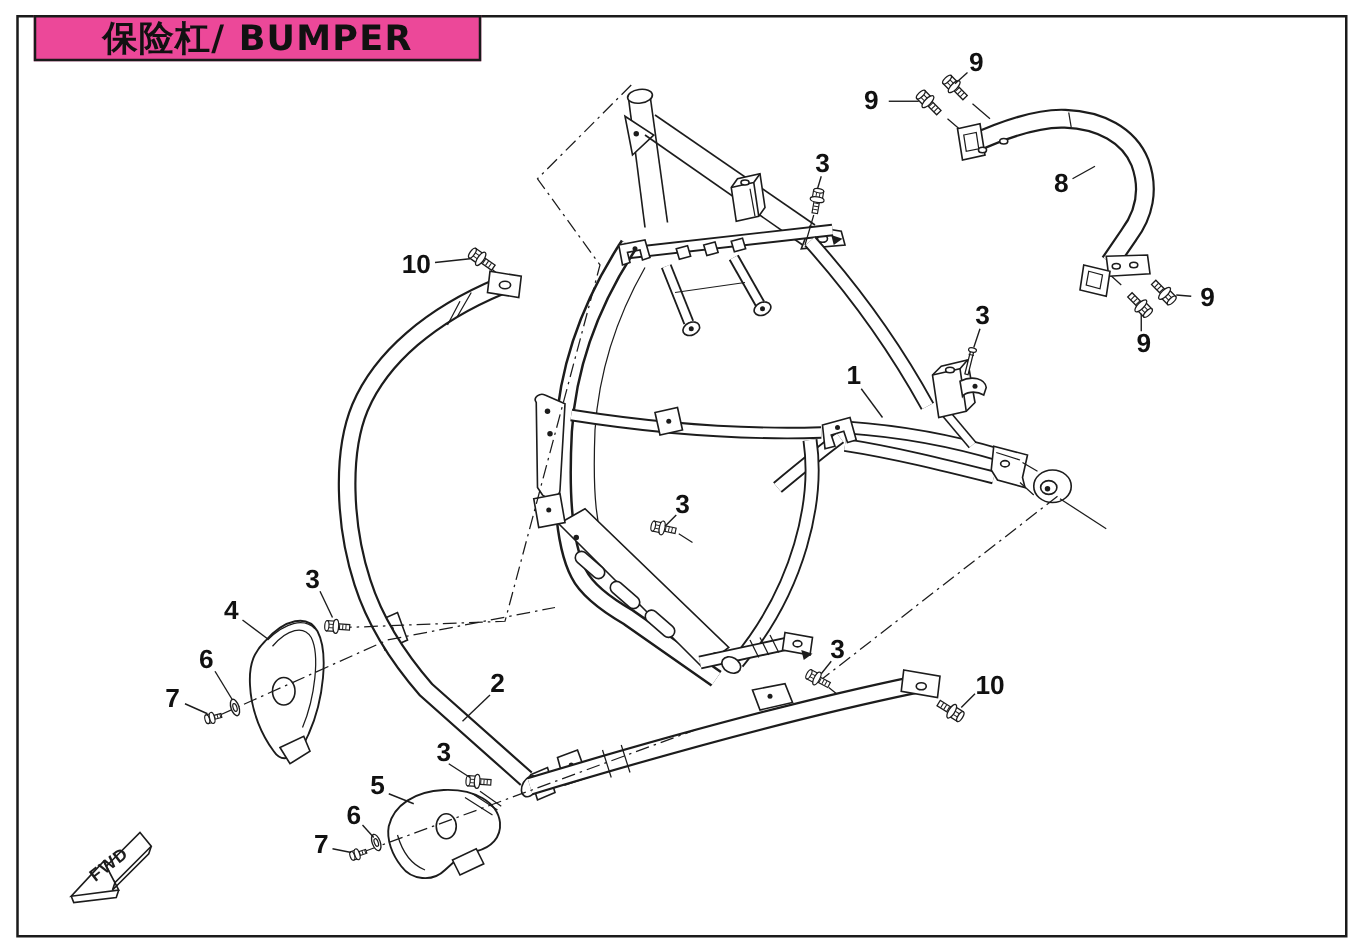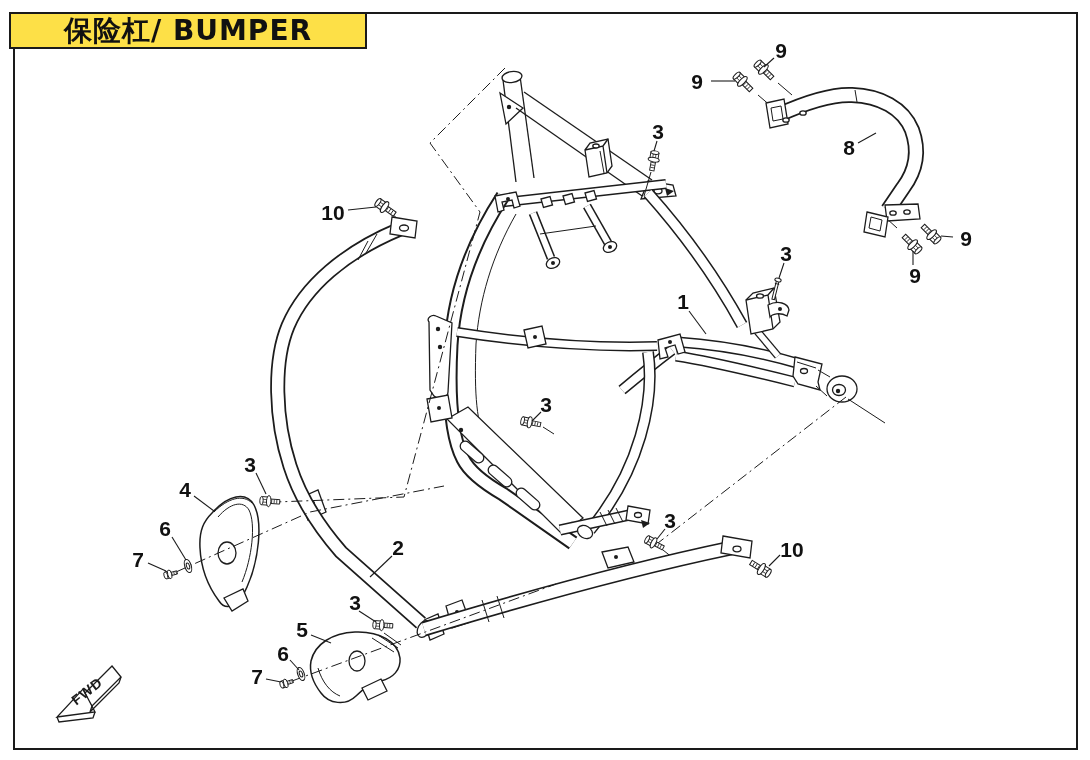--- a/index.html
+++ b/index.html
@@ -1,21 +1,21 @@
 <!DOCTYPE html>
 <html><head>
 <meta charset="utf-8">
 <style>
   html,body{margin:0;padding:0;background:#fff;}
   body{width:1090px;height:760px;position:relative;overflow:hidden;
        font-family:"Liberation Sans","DejaVu Sans",sans-serif;}
   .page-border{position:absolute;left:13px;top:12px;width:1065px;height:738px;
        border:2px solid #1a1a1a;box-sizing:border-box;pointer-events:none;}
-  .title-box{position:absolute;left:9px;top:12px;width:358px;height:37px;
-       border:2px solid #1a1a1a;box-sizing:border-box;background:#fde047;
+  .title-box{position:absolute;left:27px;top:12px;width:358px;height:37px;
+       border:2px solid #1a1a1a;box-sizing:border-box;background:#ec4899;
        display:flex;align-items:center;justify-content:center;}
   .title-box span{font-size:28px;font-weight:bold;color:#111;letter-spacing:1px;
        font-family:"DejaVu Sans","Liberation Sans",sans-serif;white-space:nowrap;}
   svg{position:absolute;left:0;top:0;}
   .ln{stroke:#1c1c1c;stroke-width:1.3;fill:none;}
   .fw{fill:#fff;stroke:#1c1c1c;stroke-width:1.3;}
   .thin{stroke:#1c1c1c;stroke-width:1;fill:none;}
   .dash{stroke:#1c1c1c;stroke-width:1;fill:none;stroke-dasharray:11 4 2 4;}
   .dot{fill:#1c1c1c;stroke:none;}
   .callout-num{font-family:"Liberation Sans","DejaVu Sans",sans-serif;

